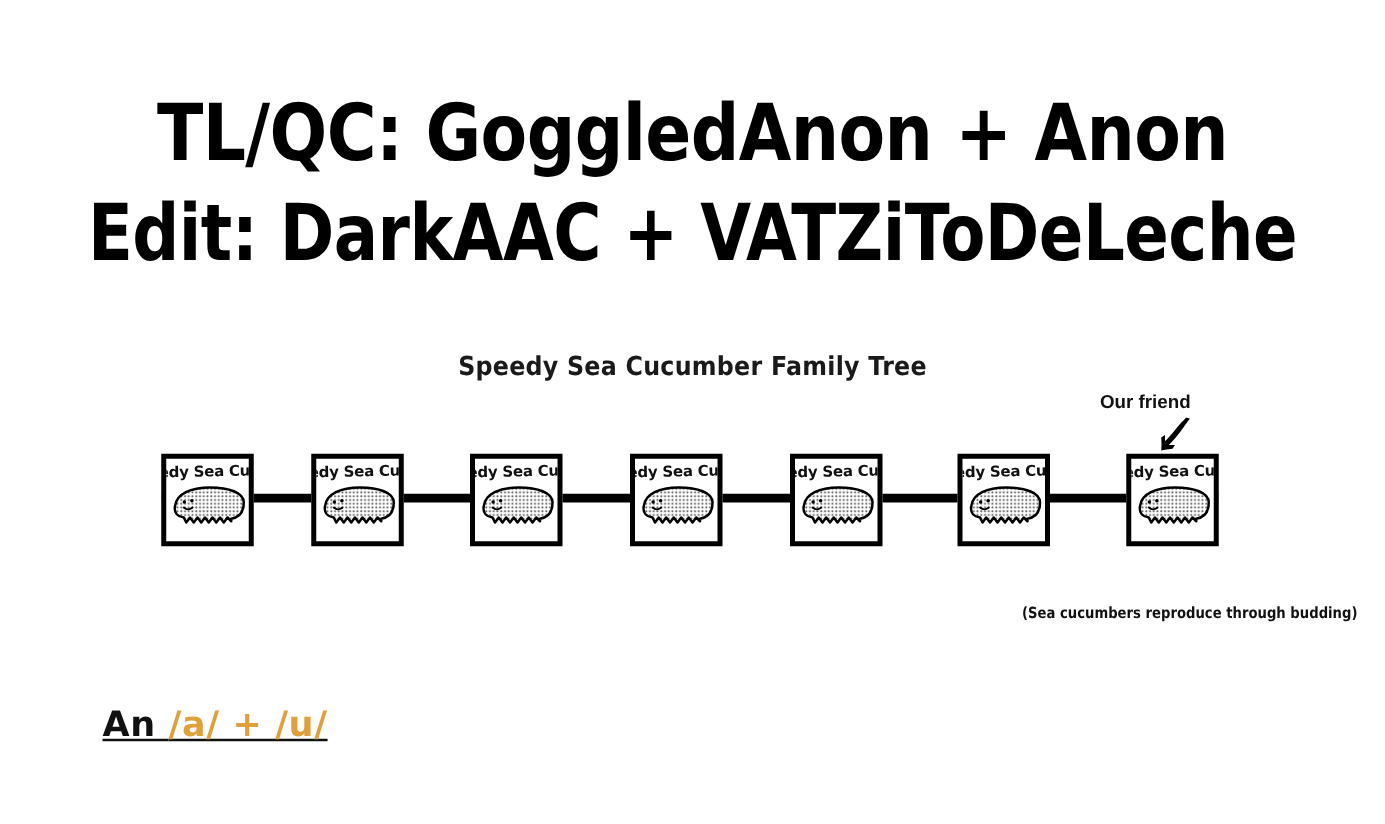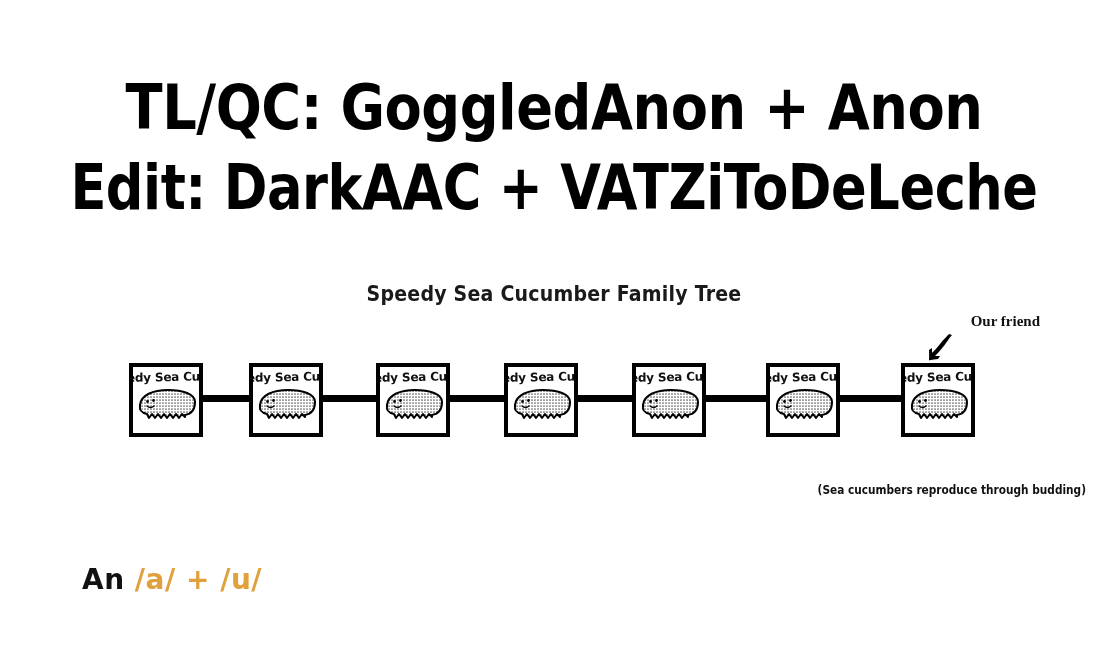--- a/index.html
+++ b/index.html
@@ -113,22 +113,22 @@
     width: 64px;
     height: 42px;
   }
 
   
   #our-friend-label {
     position: absolute;
     left: 880px;
     top: 313px;
     width: 160px;
-    text-align: right;
-    font-family: Liberation Serif, serif;
+    text-align: left;
+    font-family: Liberation Sans, sans-serif;
     font-weight: 600;
     font-size: 15px;
     color: #111111;
     white-space: nowrap;
   }
   #our-friend-arrow {
     position: absolute;
     left: 924px;
     top: 333px;
     width: 36px;
@@ -156,20 +156,21 @@
     position: absolute;
     left: 82px;
     top: 558px;
     font-family: "DejaVu Sans", sans-serif;
     font-weight: 700;
     font-size: 28px;
     line-height: 44px;
     color: #111111;
     white-space: nowrap;
     letter-spacing: 0.5px;
+    text-decoration: underline;
   }
   #collab .boards {
     color: #e0a03c;
   }
   #collab .line2 { display: block; }
 </style>
 </head>
 <body>
 
 <div id="page" style="background: rgb(255, 255, 255);">

